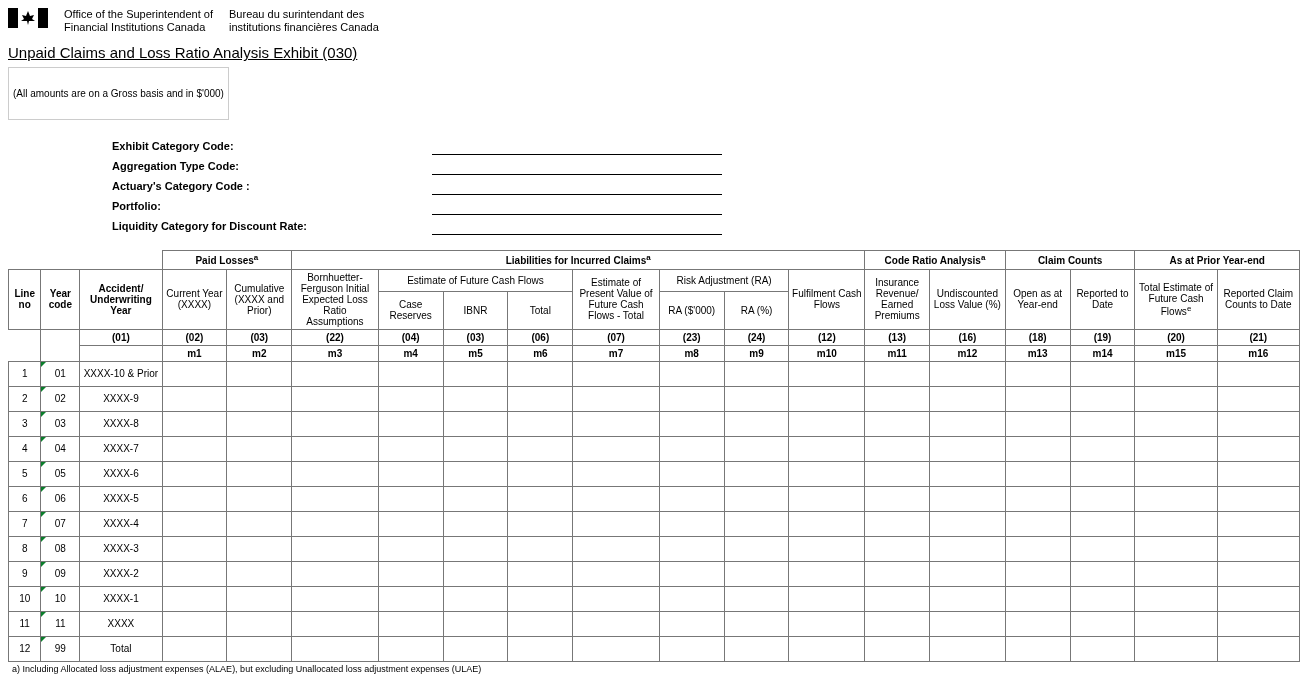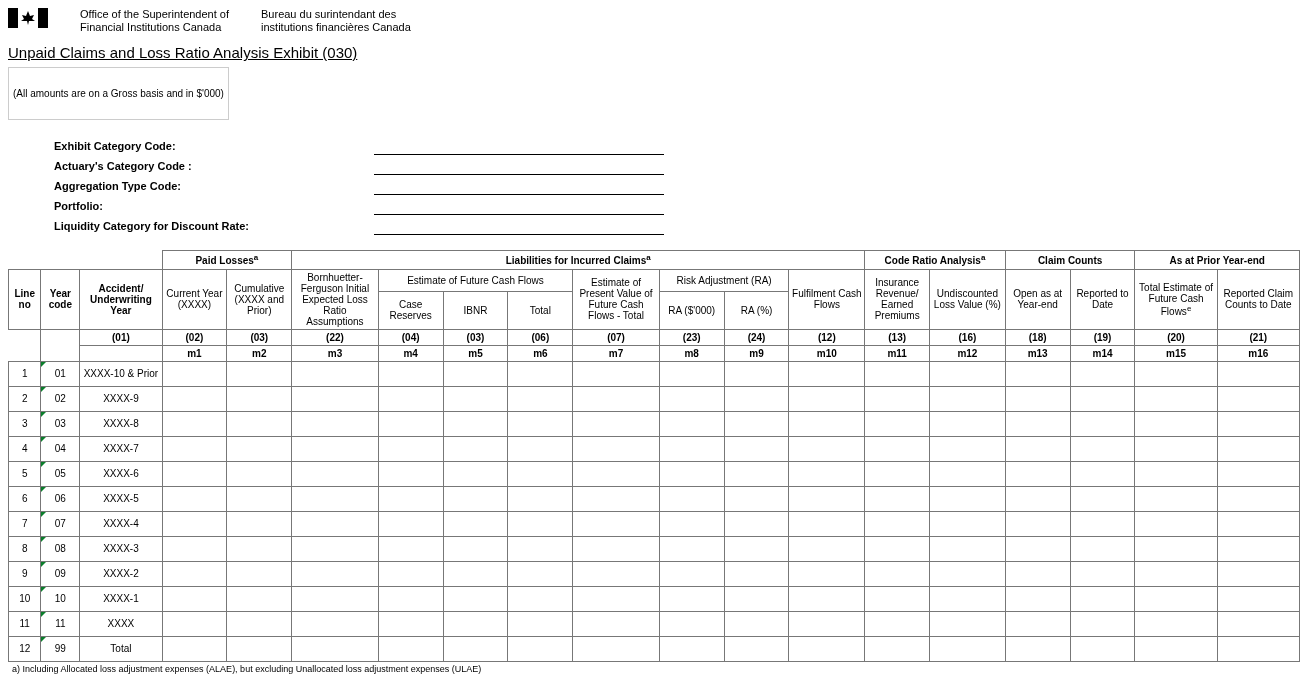--- a/index.html
+++ b/index.html
@@ -6,21 +6,21 @@
     margin: 0;
     padding: 8px;
     font-family: Arial, sans-serif;
     font-size: 10px;
     background: #fff;
     color: #000;
   }
   .header-row {
     display: flex;
     align-items: flex-start;
-    gap: 32px;
+    gap: 16px;
     margin-bottom: 4px;
   }
   .flag {
     width: 40px;
     height: 20px;
     display: flex;
     align-items: center;
     justify-content: center;
   }
   .flag svg { width: 40px; height: 20px; }
@@ -35,21 +35,21 @@
     margin: 10px 0 6px 0;
   }
   .sub-note {
     font-size: 10px;
     border: 1px solid #ccc;
     display: inline-block;
     padding: 20px 4px;
     margin-bottom: 10px;
   }
   .meta-block {
-    margin: 6px 0 14px 46px;
+    margin: 6px 0 14px 104px;
   }
   .meta-row {
     display: flex;
     align-items: center;
     height: 20px;
   }
   .meta-label {
     font-weight: bold;
     font-size: 11px;
     width: 260px;
@@ -125,26 +125,26 @@
 <div class="page-title">Unpaid Claims and Loss Ratio Analysis Exhibit (030)</div>
 <div class="sub-note">(All amounts are on a Gross basis and in $'000)</div>
 
 <div class="meta-block">
   <div class="meta-row">
     <div class="meta-label">Exhibit Category Code:</div>
     <div style="width:60px"></div>
     <div class="meta-input"></div>
   </div>
   <div class="meta-row">
-    <div class="meta-label">Actuary's Category Code :</div>
+    <div class="meta-label">Aggregation Type Code:</div>
     <div style="width:60px"></div>
     <div class="meta-input"></div>
   </div>
   <div class="meta-row">
-    <div class="meta-label">Aggregation Type Code:</div>
+    <div class="meta-label">Actuary's Category Code :</div>
     <div style="width:60px"></div>
     <div class="meta-input"></div>
   </div>
   <div class="meta-row">
     <div class="meta-label">Portfolio:</div>
     <div style="width:60px"></div>
     <div class="meta-input"></div>
   </div>
   <div class="meta-row">
     <div class="meta-label">Liquidity Category for Discount Rate:</div>

